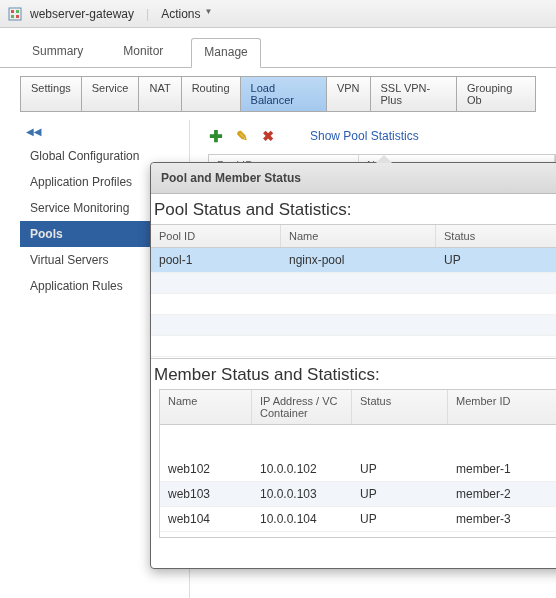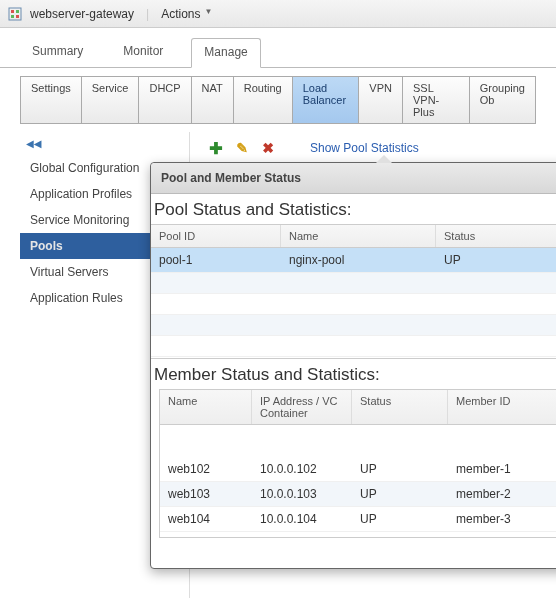--- a/index.html
+++ b/index.html
@@ -89,21 +89,20 @@
 
 <div class="main-tabs" id="main-tabs">
     <div class="main-tab">Summary</div>
     <div class="main-tab">Monitor</div>
     <div class="main-tab active">Manage</div>
   </div>
 
 <div class="sub-tabs" id="sub-tabs">
     <div class="sub-tab">Settings</div>
     <div class="sub-tab">Service</div>
-    <div class="sub-tab">DHCP</div>
     <div class="sub-tab">NAT</div>
     <div class="sub-tab">Routing</div>
     <div class="sub-tab active">Load Balancer</div>
     <div class="sub-tab">VPN</div>
     <div class="sub-tab">SSL VPN-Plus</div>
     <div class="sub-tab">Grouping Ob</div>
   </div>
 
 <div class="content">
   <div class="sidebar">

